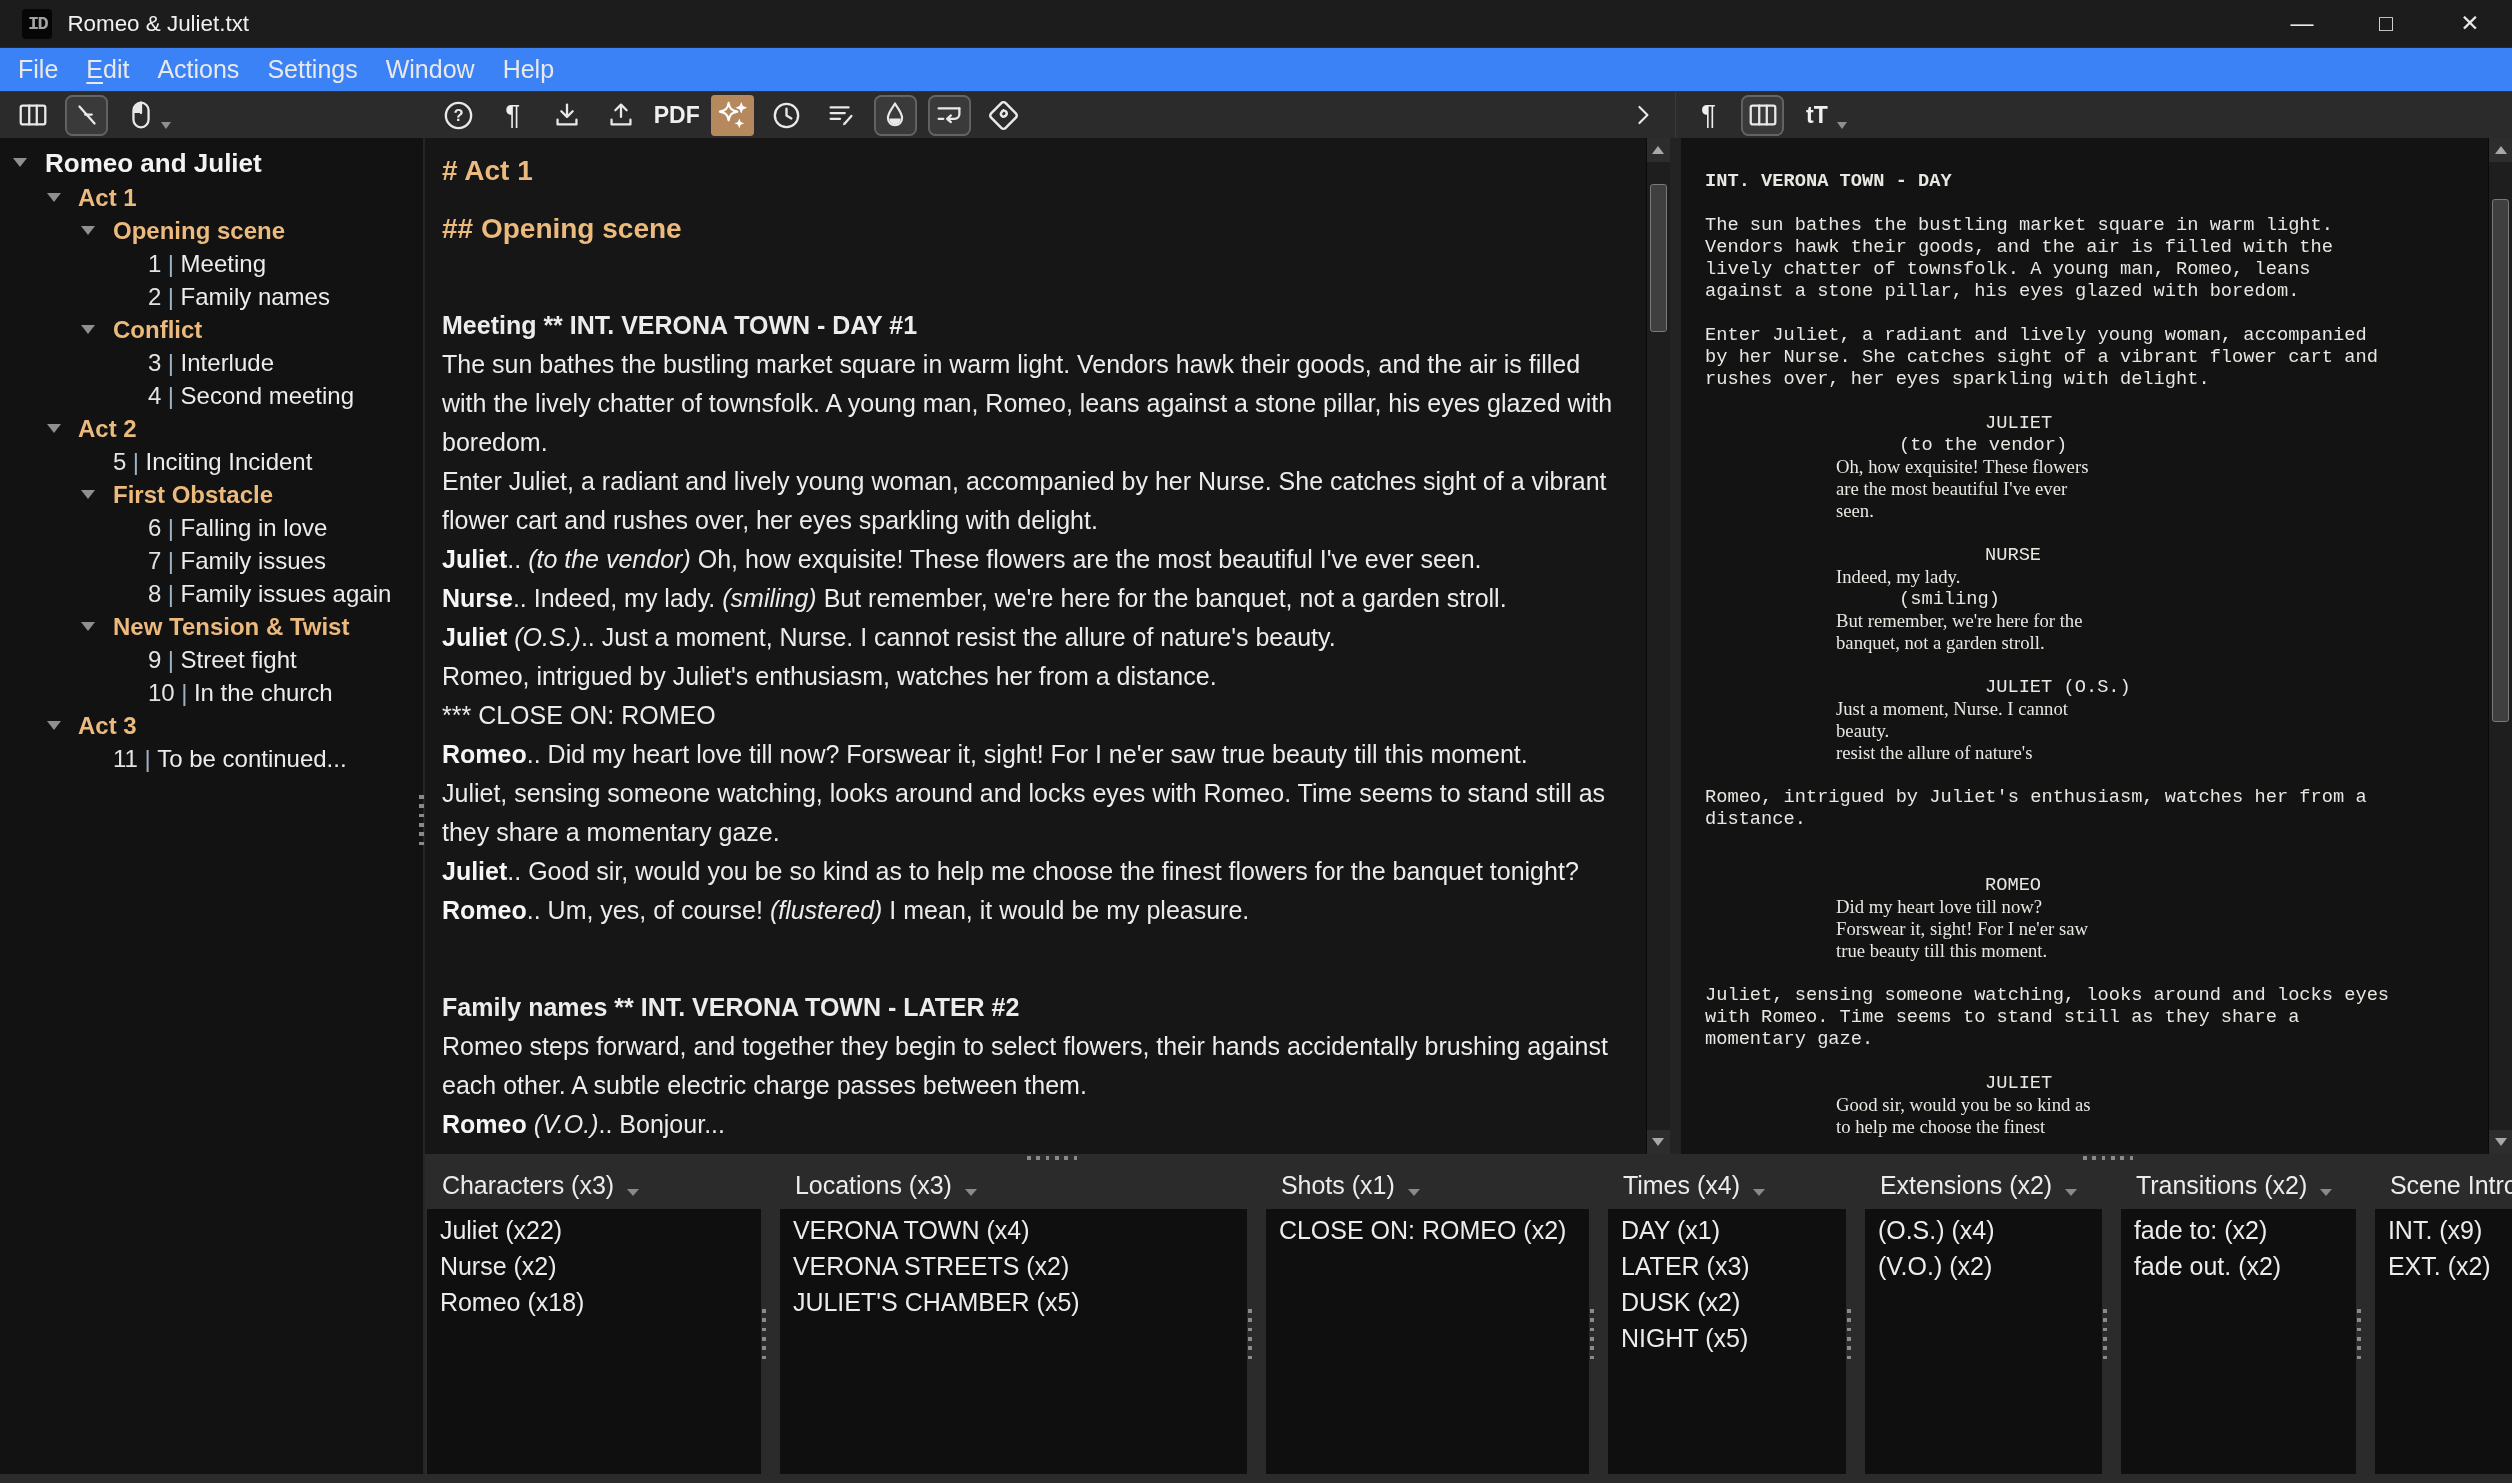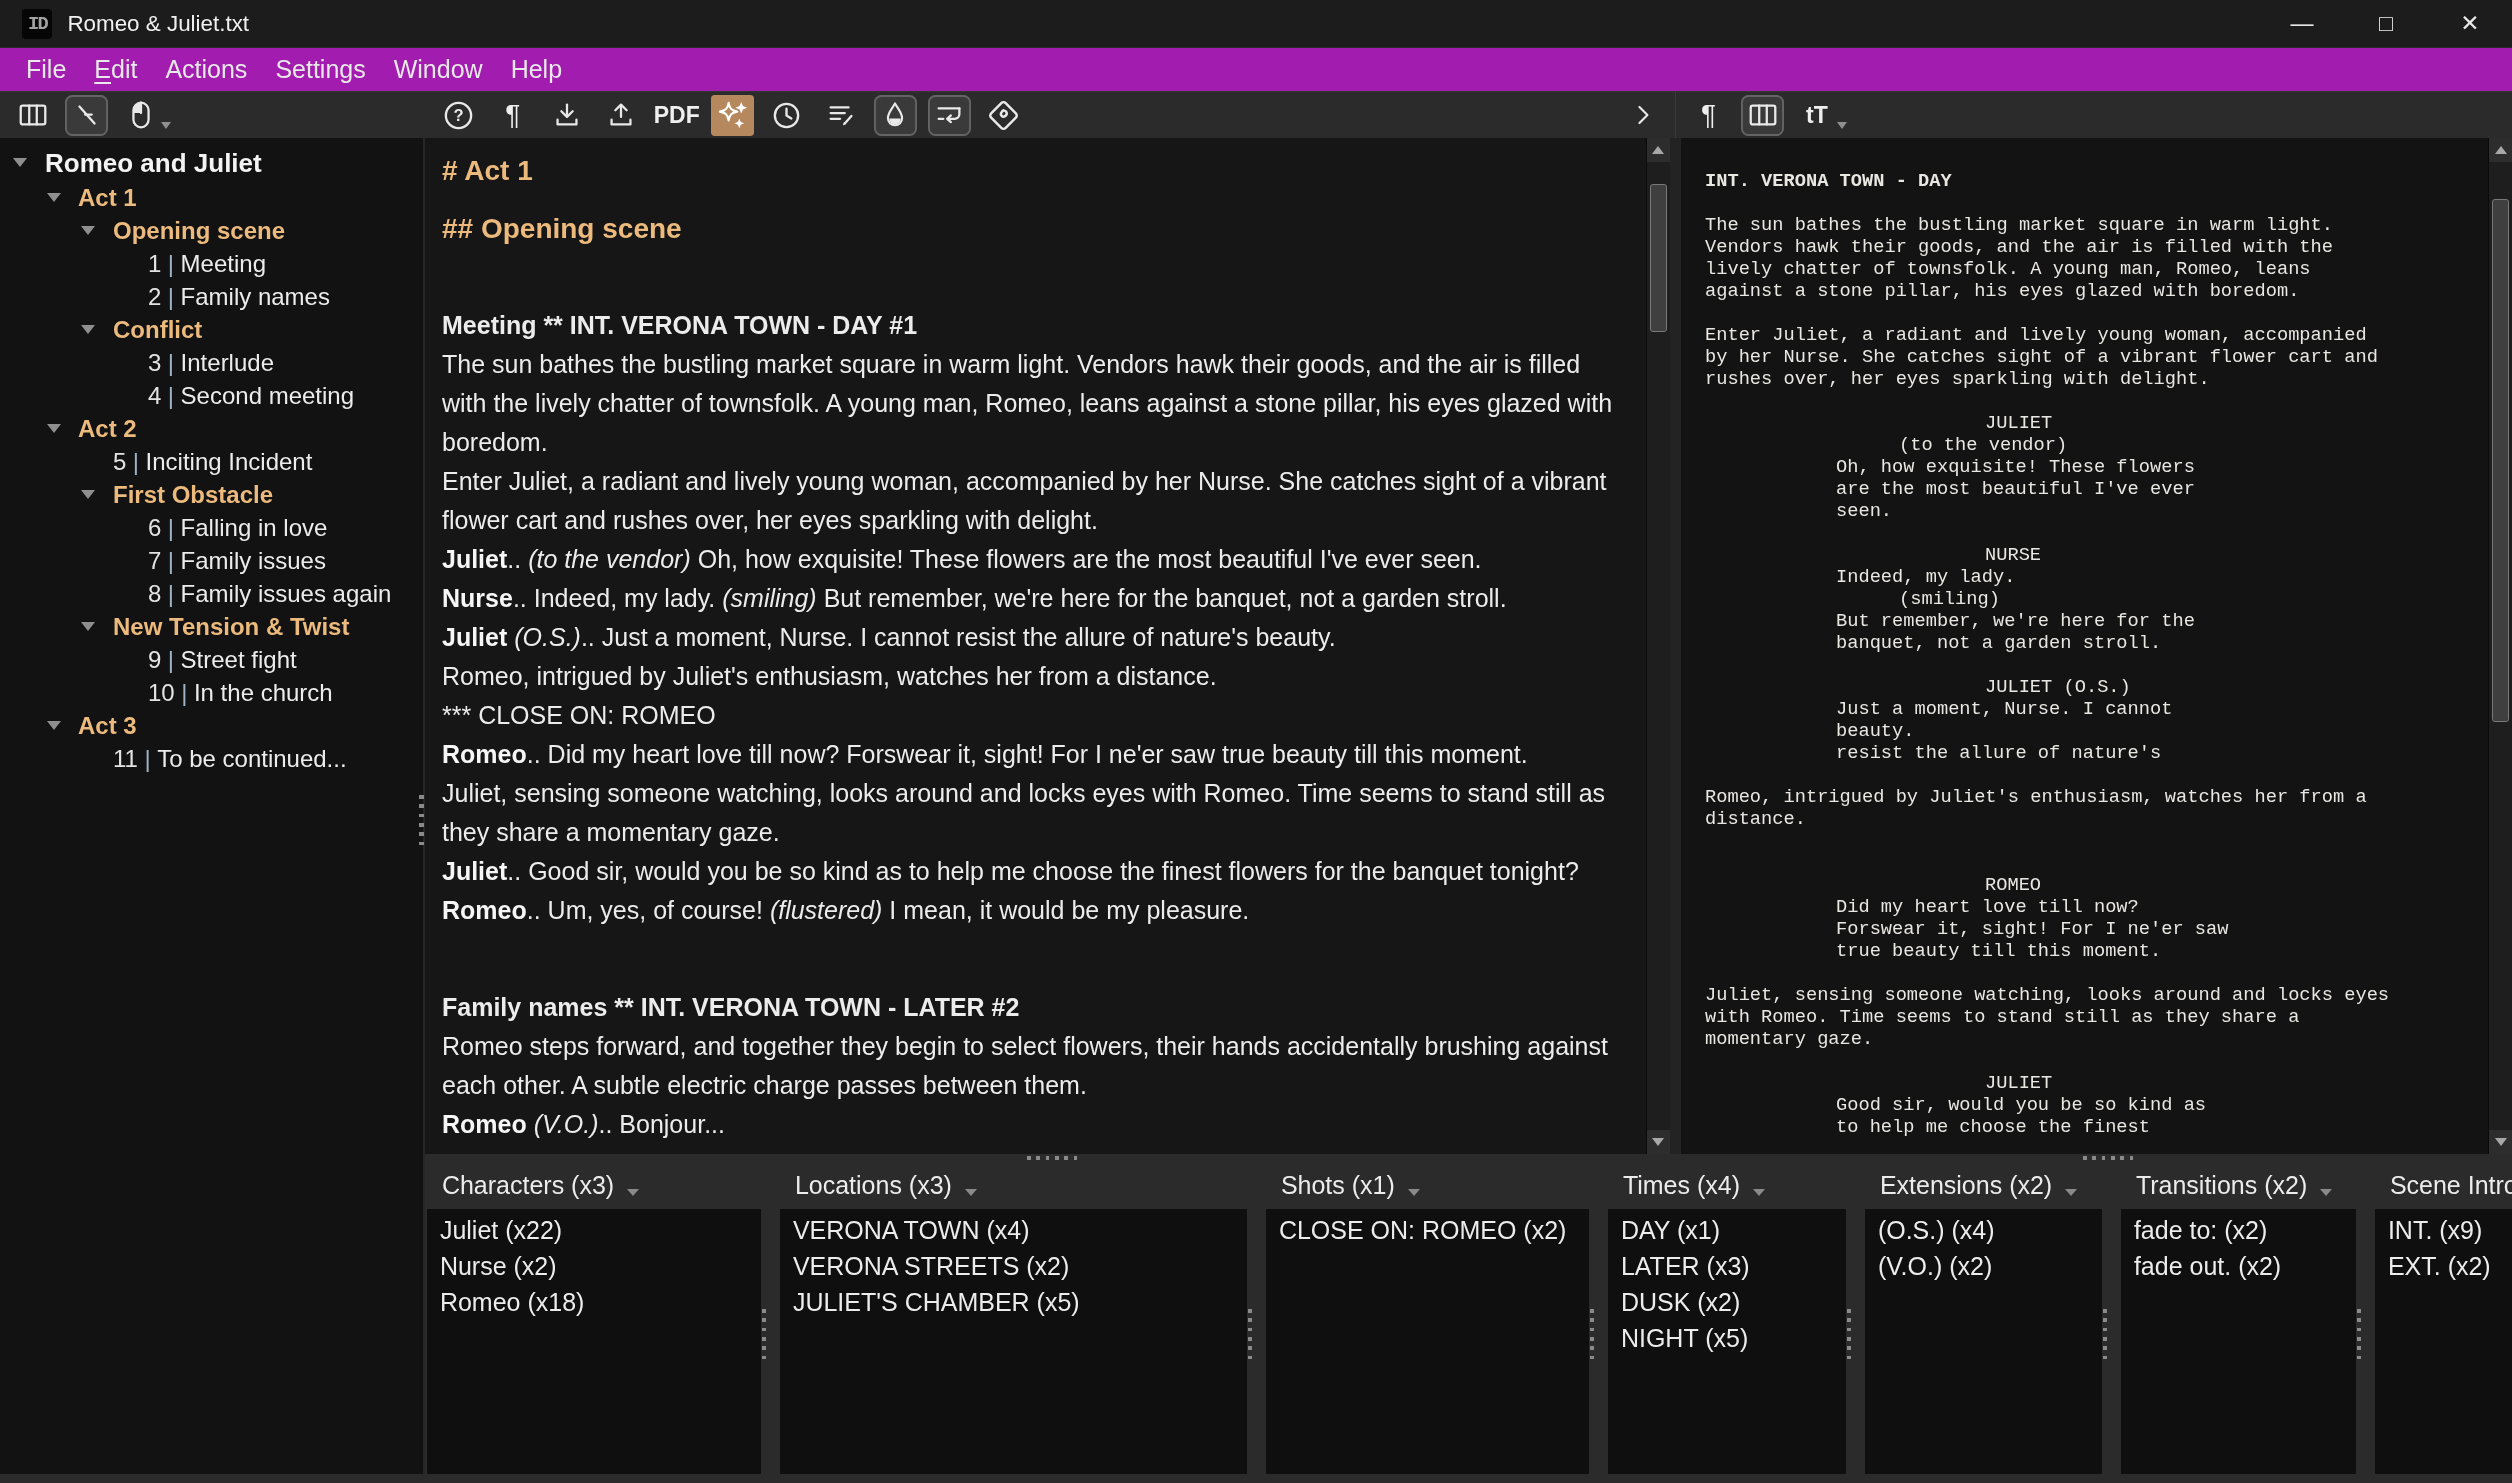--- a/index.html
+++ b/index.html
@@ -11,21 +11,21 @@
   .titlebar{height:47px;background:#1c1c1c;display:flex;align-items:center;position:relative;}
   .app-icon{width:30px;height:30px;margin-left:22.4px;background:#060606;border-radius:3.7px;color:#a3a3a3;
             font-family:"Liberation Mono",monospace;font-weight:bold;font-size:18.7px;letter-spacing:-1.9px;
             display:flex;align-items:center;justify-content:center;}
   .title-text{margin-left:15px;font-size:22.4px;color:#f0f0f0;}
   .win-controls{position:absolute;right:0;top:0;height:47px;display:flex;}
   .win-btn{width:84px;height:47px;display:flex;align-items:center;justify-content:center;
            font-size:23px;color:#e8e8e8;}
 
   
-  .menubar{height:44px;background:#a21caf;border-top:0.9px solid #292929;display:flex;align-items:center;padding-left:12px;}
+  .menubar{height:44px;background:#3b82f6;border-top:0.9px solid #292929;display:flex;align-items:center;padding-left:4px;}
   .menu-item{padding:0 14px;font-size:25px;color:#e9e9e9;cursor:default;}
   .menu-item u{text-underline-offset:3.7px;}
 
   
   .toolbar{height:47px;background:#2b2b2b;border-top:0.9px solid #353535;position:relative;}
   .tb-group{position:absolute;top:2.8px;display:flex;align-items:center;gap:11.2px;}
   .tb-left{left:11.2px;}
   .tb-center{left:437px;}
   .tb-chevron{left:1621px;}
   .tb-right{left:1687px;}
@@ -78,21 +78,21 @@
   .pv-thumb{top:37px;height:523px;}
   .pane-gap{width:11.2px;background:#232323;flex:none;}
 
   
   .preview{width:807px;background:#131313;padding:32px 9.3px 0 24px;overflow:hidden;flex:none;
            font-family:"Liberation Mono","DejaVu Sans Mono",monospace;font-size:18.7px;line-height:22px;color:#e9e7e2;}
   .pv-line{white-space:pre;min-height:22px;}
   .pv-slug{font-weight:700;}
   .pv-cue{padding-left:280px;}
   .pv-paren{padding-left:194px;}
-  .pv-dial{padding-left:131px;}
+  .pv-dial{padding-left:131px;font-family:Liberation Serif, serif;}
 
   
   .h-divider{height:7.5px;background:#2b2b2b;position:relative;}
   .griph{position:absolute;top:1.9px;height:3.7px;width:52px;
          background:repeating-linear-gradient(90deg,#8a8a8a 0 3.7px,transparent 3.7px 9.3px);}
   .bottom{flex:1;background:#2b2b2b;display:flex;position:relative;padding-left:1.9px;overflow:hidden;}
   .bpanel{display:flex;flex-direction:column;position:relative;flex:none;}
   .bpanel + .bpanel{margin-left:19px;}
   .bpanel:nth-child(1){width:334px;}
   .bpanel:nth-child(2){width:467px;}

